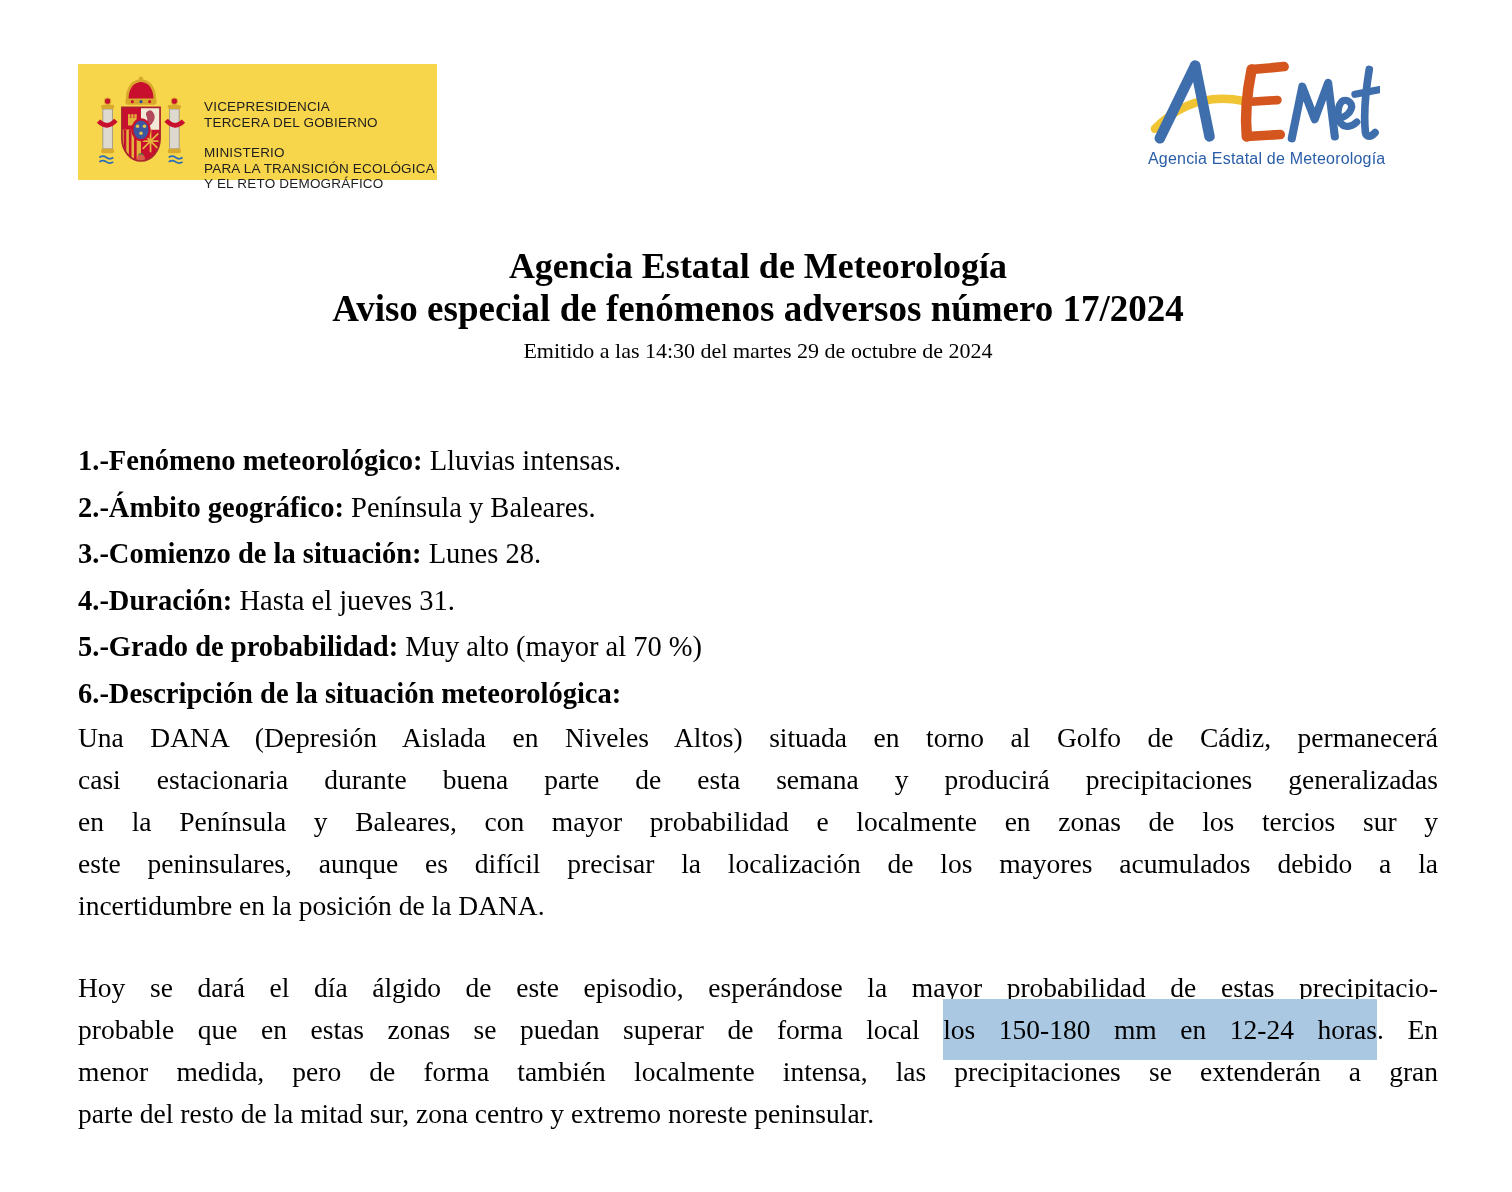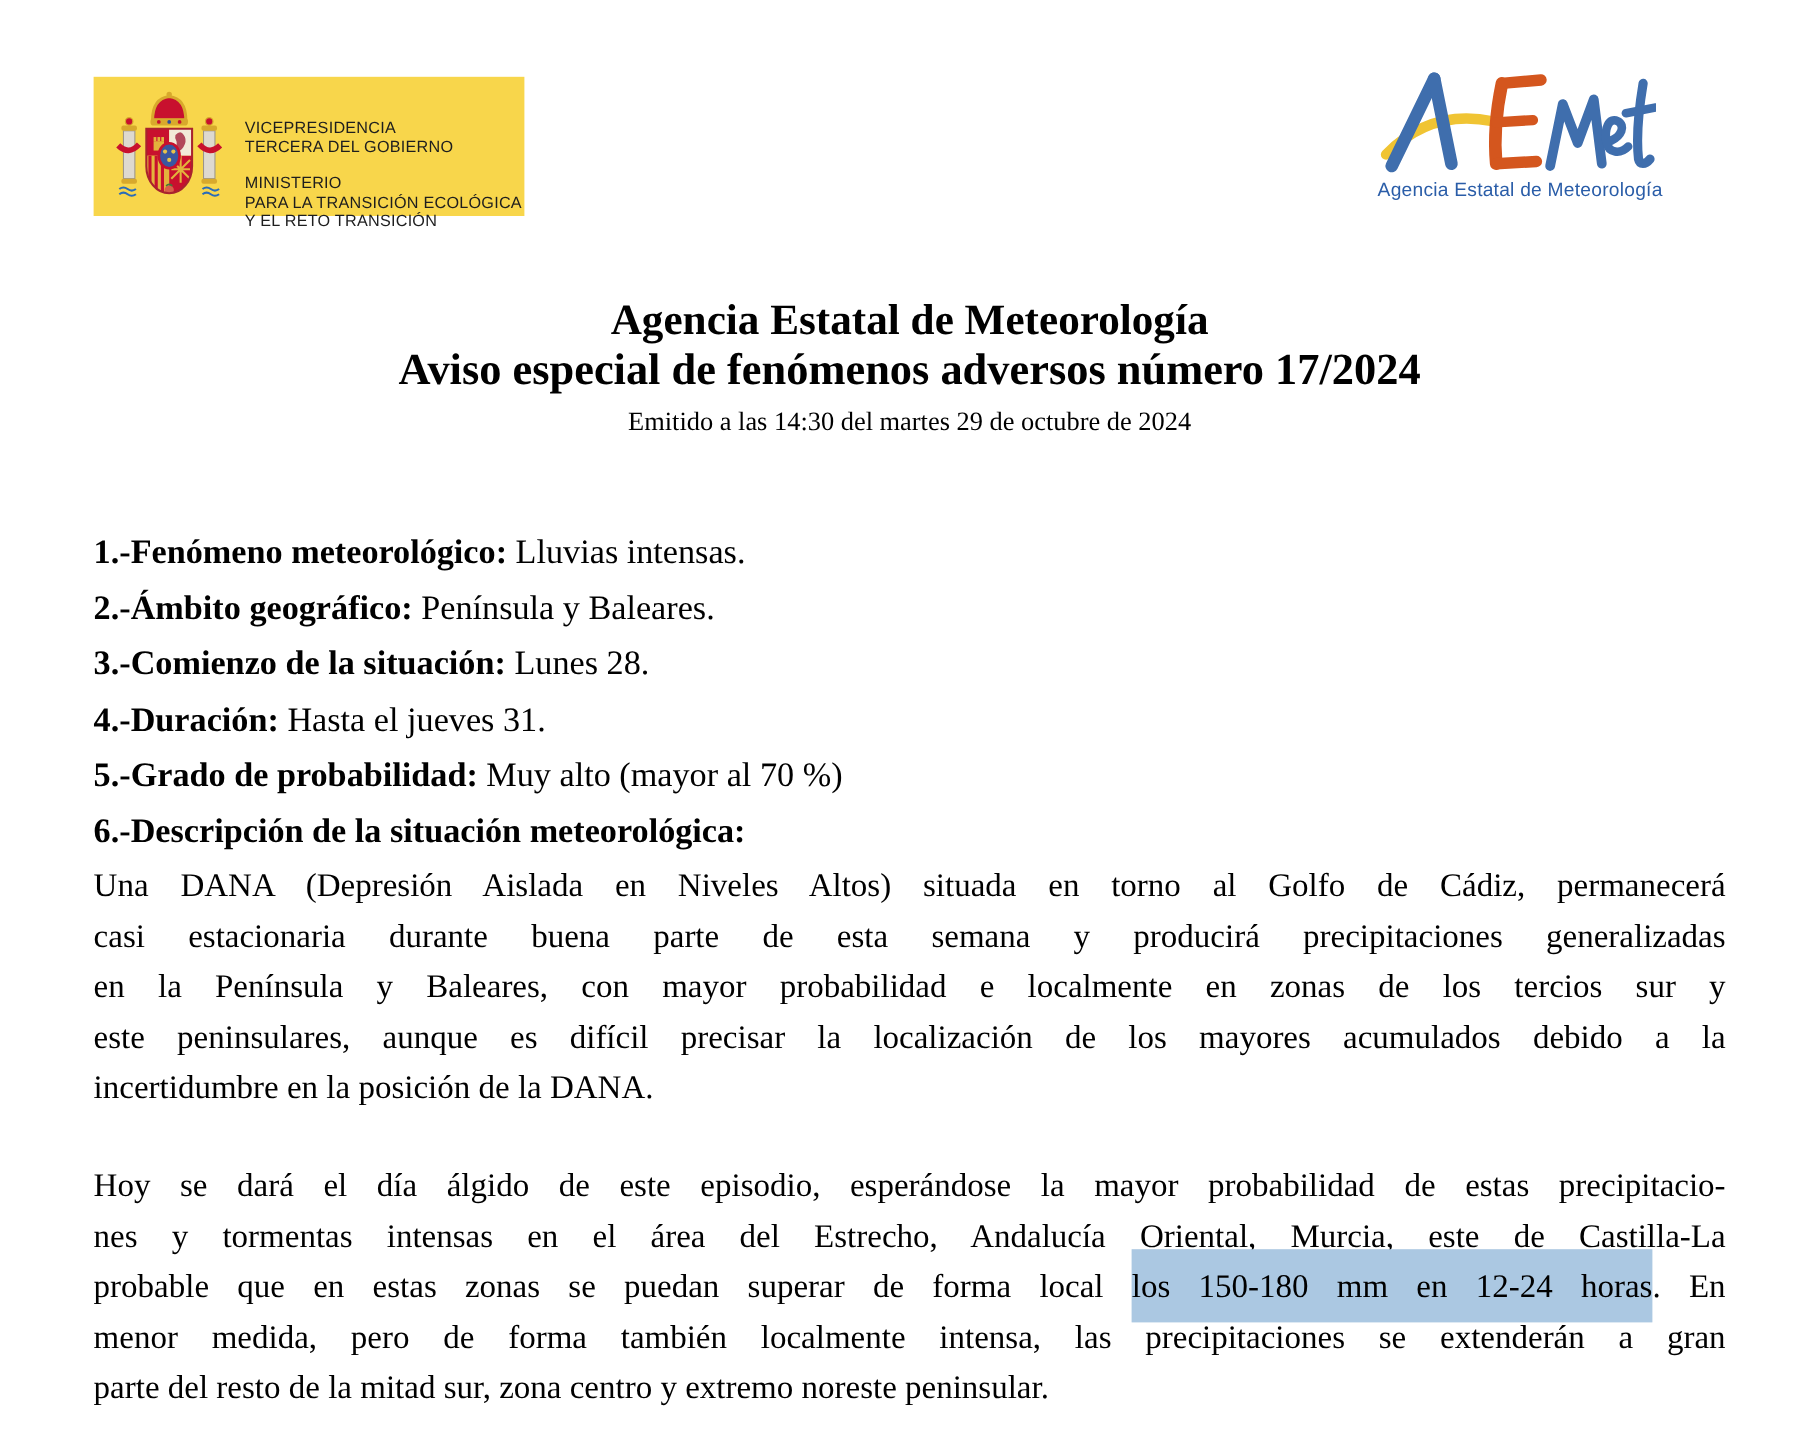--- a/index.html
+++ b/index.html
@@ -156,21 +156,21 @@
     </svg>
   </div>
   <div class="gov-text">
     <div class="grp">
       <div>VICEPRESIDENCIA</div>
       <div>TERCERA DEL GOBIERNO</div>
     </div>
     <div class="grp">
       <div>MINISTERIO</div>
       <div>PARA LA TRANSICIÓN ECOLÓGICA</div>
-      <div>Y EL RETO TRANSICIÓN</div>
+      <div>Y EL RETO DEMOGRÁFICO</div>
     </div>
   </div>
 </div>
 
 <div class="aemet-logo">
   <svg class="aemet-wordmark" width="230" height="88" viewBox="0 0 240 92" fill="none" stroke-linecap="round" stroke-linejoin="round" aria-hidden="true">
 
     <path d="M5,74 C 32,46 64,38 98,45" stroke="var(--aemet-yellow,#F0C433)" stroke-width="9"></path>
 
     <path d="M10,84 L47,8" stroke="var(--aemet-blue,#3F6EAD)" stroke-width="11"></path>
@@ -208,19 +208,18 @@
   <div class="paragraphs">
       <div class="paragraph">
         <div class="pline"><span>Una DANA (Depresión Aislada en Niveles Altos) situada en torno al Golfo de Cádiz, permanecerá</span></div>
         <div class="pline"><span>casi estacionaria durante buena parte de esta semana y producirá precipitaciones generalizadas</span></div>
         <div class="pline"><span>en la Península y Baleares, con mayor probabilidad e localmente en zonas de los tercios sur y</span></div>
         <div class="pline"><span>este peninsulares, aunque es difícil precisar la localización de los mayores acumulados debido a la</span></div>
         <div class="pline pline-last"><span>incertidumbre en la posición de la DANA.</span></div>
       </div>
       <div class="paragraph">
         <div class="pline"><span>Hoy se dará el día álgido de este episodio, esperándose la mayor probabilidad de estas precipitacio-</span></div>
-        <div class="pline"><span>nes y tormentas intensas en el área del Estrecho, Andalucía Oriental, Murcia, este de Castilla-La</span></div>
         <div class="pline"><span>probable que en estas zonas se puedan superar de forma local </span><span class="hl">los 150-180 mm en 12-24 horas</span><span>. En</span></div>
         <div class="pline"><span>menor medida, pero de forma también localmente intensa, las precipitaciones se extenderán a gran</span></div>
         <div class="pline pline-last"><span>parte del resto de la mitad sur, zona centro y extremo noreste peninsular.</span></div>
       </div>
     </div>
 </main>
 
 </body></html>

